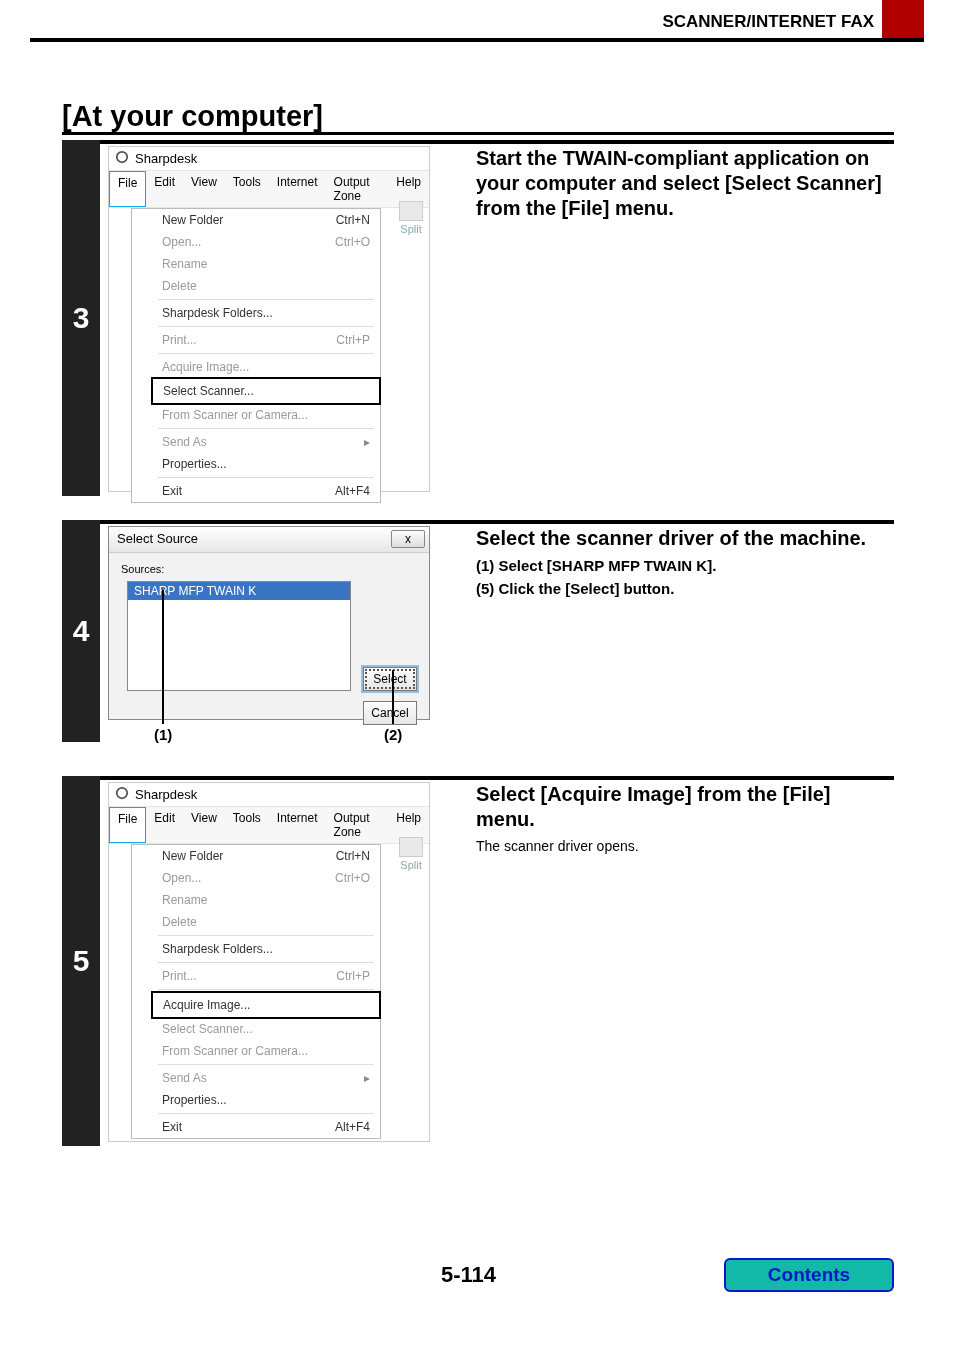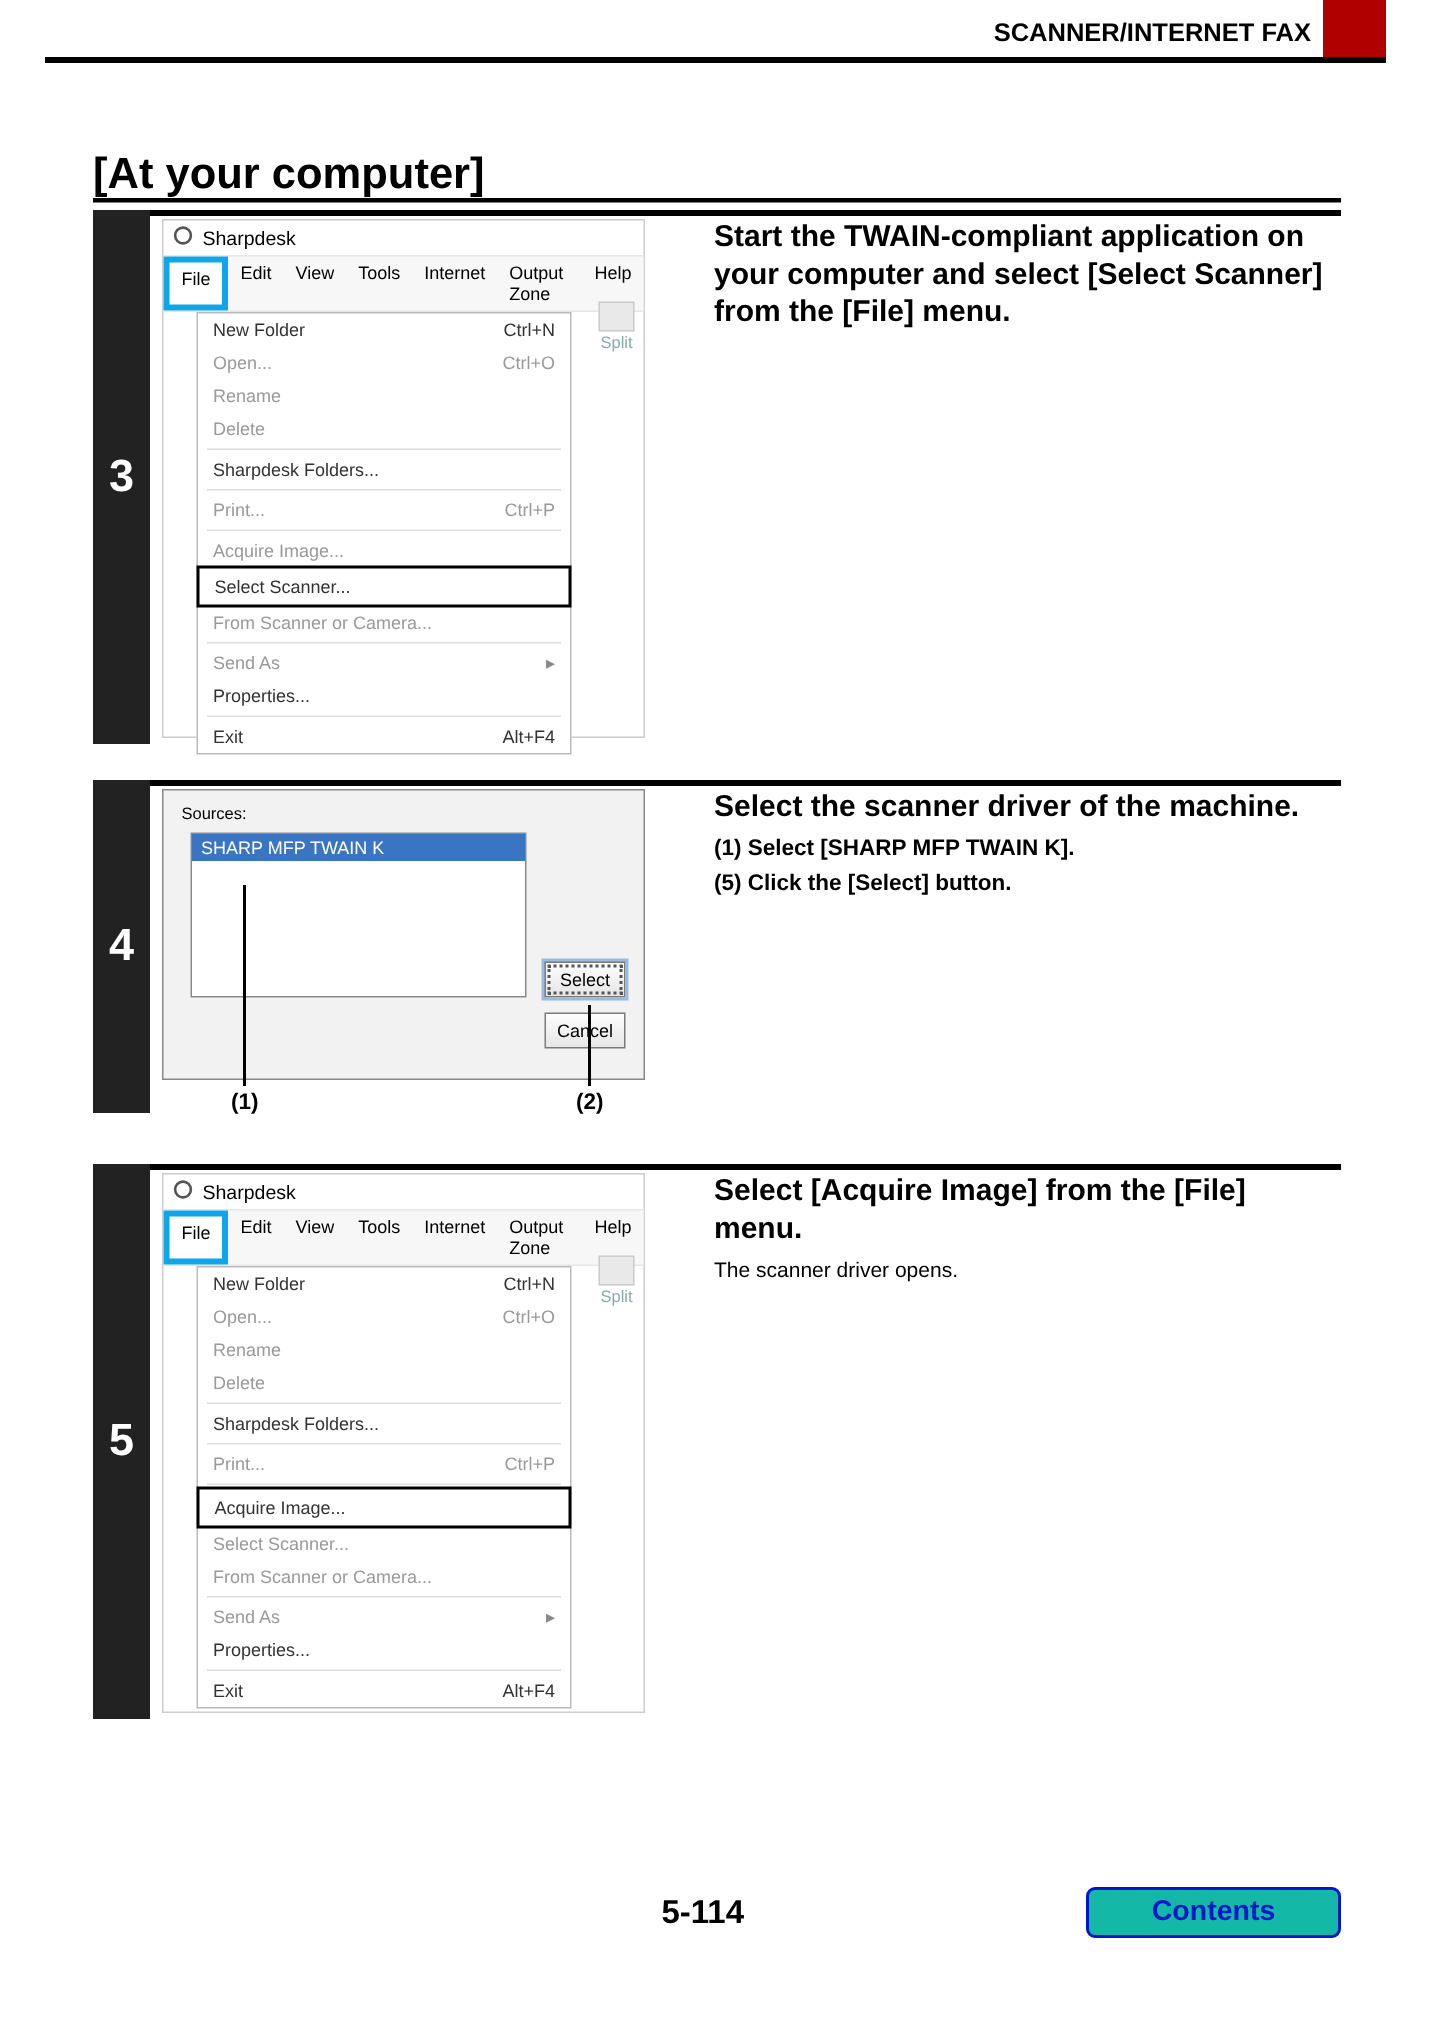--- a/index.html
+++ b/index.html
@@ -20,22 +20,22 @@
   .step .desc { position: absolute; left: 414px; top: 6px; right: 0; }
   .desc h3 { font-size: 20px; font-weight: bold; line-height: 1.25; margin-bottom: 4px; }
   .desc .sub { font-size: 15px; font-weight: bold; margin-top: 6px; }
   .desc .body { font-size: 14px; margin-top: 6px; }
 
   
   .sd-title { display: flex; align-items: center; gap: 6px; padding: 3px 6px; font-size: 13px; font-family: "Segoe UI", Tahoma, sans-serif; }
   .sd-title svg { width: 14px; height: 14px; }
   .menubar { display: flex; gap: 0; font-size: 12px; font-family: "Segoe UI", Tahoma, sans-serif; border-top: 1px solid #e6e6e6; border-bottom: 1px solid #e6e6e6; background: #f7f7f7; }
   .menubar .mi { padding: 4px 8px; }
-  .menubar .mi.active { border: 4px solid #0ea5e9; background: #fff; }
-  .dropdown { margin-left: 22px; width: 250px; border: 1px solid #bbb; background: #fff; font-size: 12px; font-family: "Segoe UI", Tahoma, sans-serif; }
+  .menubar .mi.active { border: 1px solid #0ea5e9; background: #fff; }
+  .dropdown { margin-left: 22px; width: 250px; border: 1px solid #bbb; background: #fff; font-size: 12px; font-family: "Segoe UI", Tahoma, sans-serif; padding-left: 20px; }
   .dropdown .row { display: flex; justify-content: space-between; padding: 4px 10px; color: #333; }
   .dropdown .row.dis { color: #9a9a9a; }
   .dropdown .row .arrow { color: #888; }
   .dropdown .sep { height: 1px; background: #ddd; margin: 2px 6px; }
   .dropdown .row.boxed { border: 2px solid #000; margin: -1px; padding: 5px 10px; }
   .side-split { position: absolute; right: 6px; top: 54px; text-align: center; font-size: 11px; color: #8aa; }
   .side-split .thumb { width: 24px; height: 20px; background: #e9e9e9; border: 1px solid #ccc; margin: 0 auto 2px; }
 
   
   .dlg { position: absolute; left: 46px; top: 6px; width: 322px; height: 194px; border: 1px solid #888; background: #f2f2f2; font-family: "Segoe UI", Tahoma, sans-serif; }
@@ -149,20 +149,24 @@
     <div class="desc">
       <h3>Start the TWAIN-compliant application on your computer and select [Select Scanner] from the [File] menu.</h3>
     </div>
   </div>
 
   <div class="step" style="top:520px;">
     <div class="num-col n4">4</div>
     <div class="rule-top"></div>
 
     <div class="dlg">
+      <div class="titlebar">
+        <span>Select Source</span>
+        <div class="xbtn">x</div>
+      </div>
       <div class="body">
         <div class="grp-label">Sources:</div>
         <div class="listbox">
           <div class="sel">SHARP MFP TWAIN K</div>
         </div>
         <div class="btn select">Select</div>
         <div class="btn cancel">Cancel</div>
       </div>
     </div>
 

